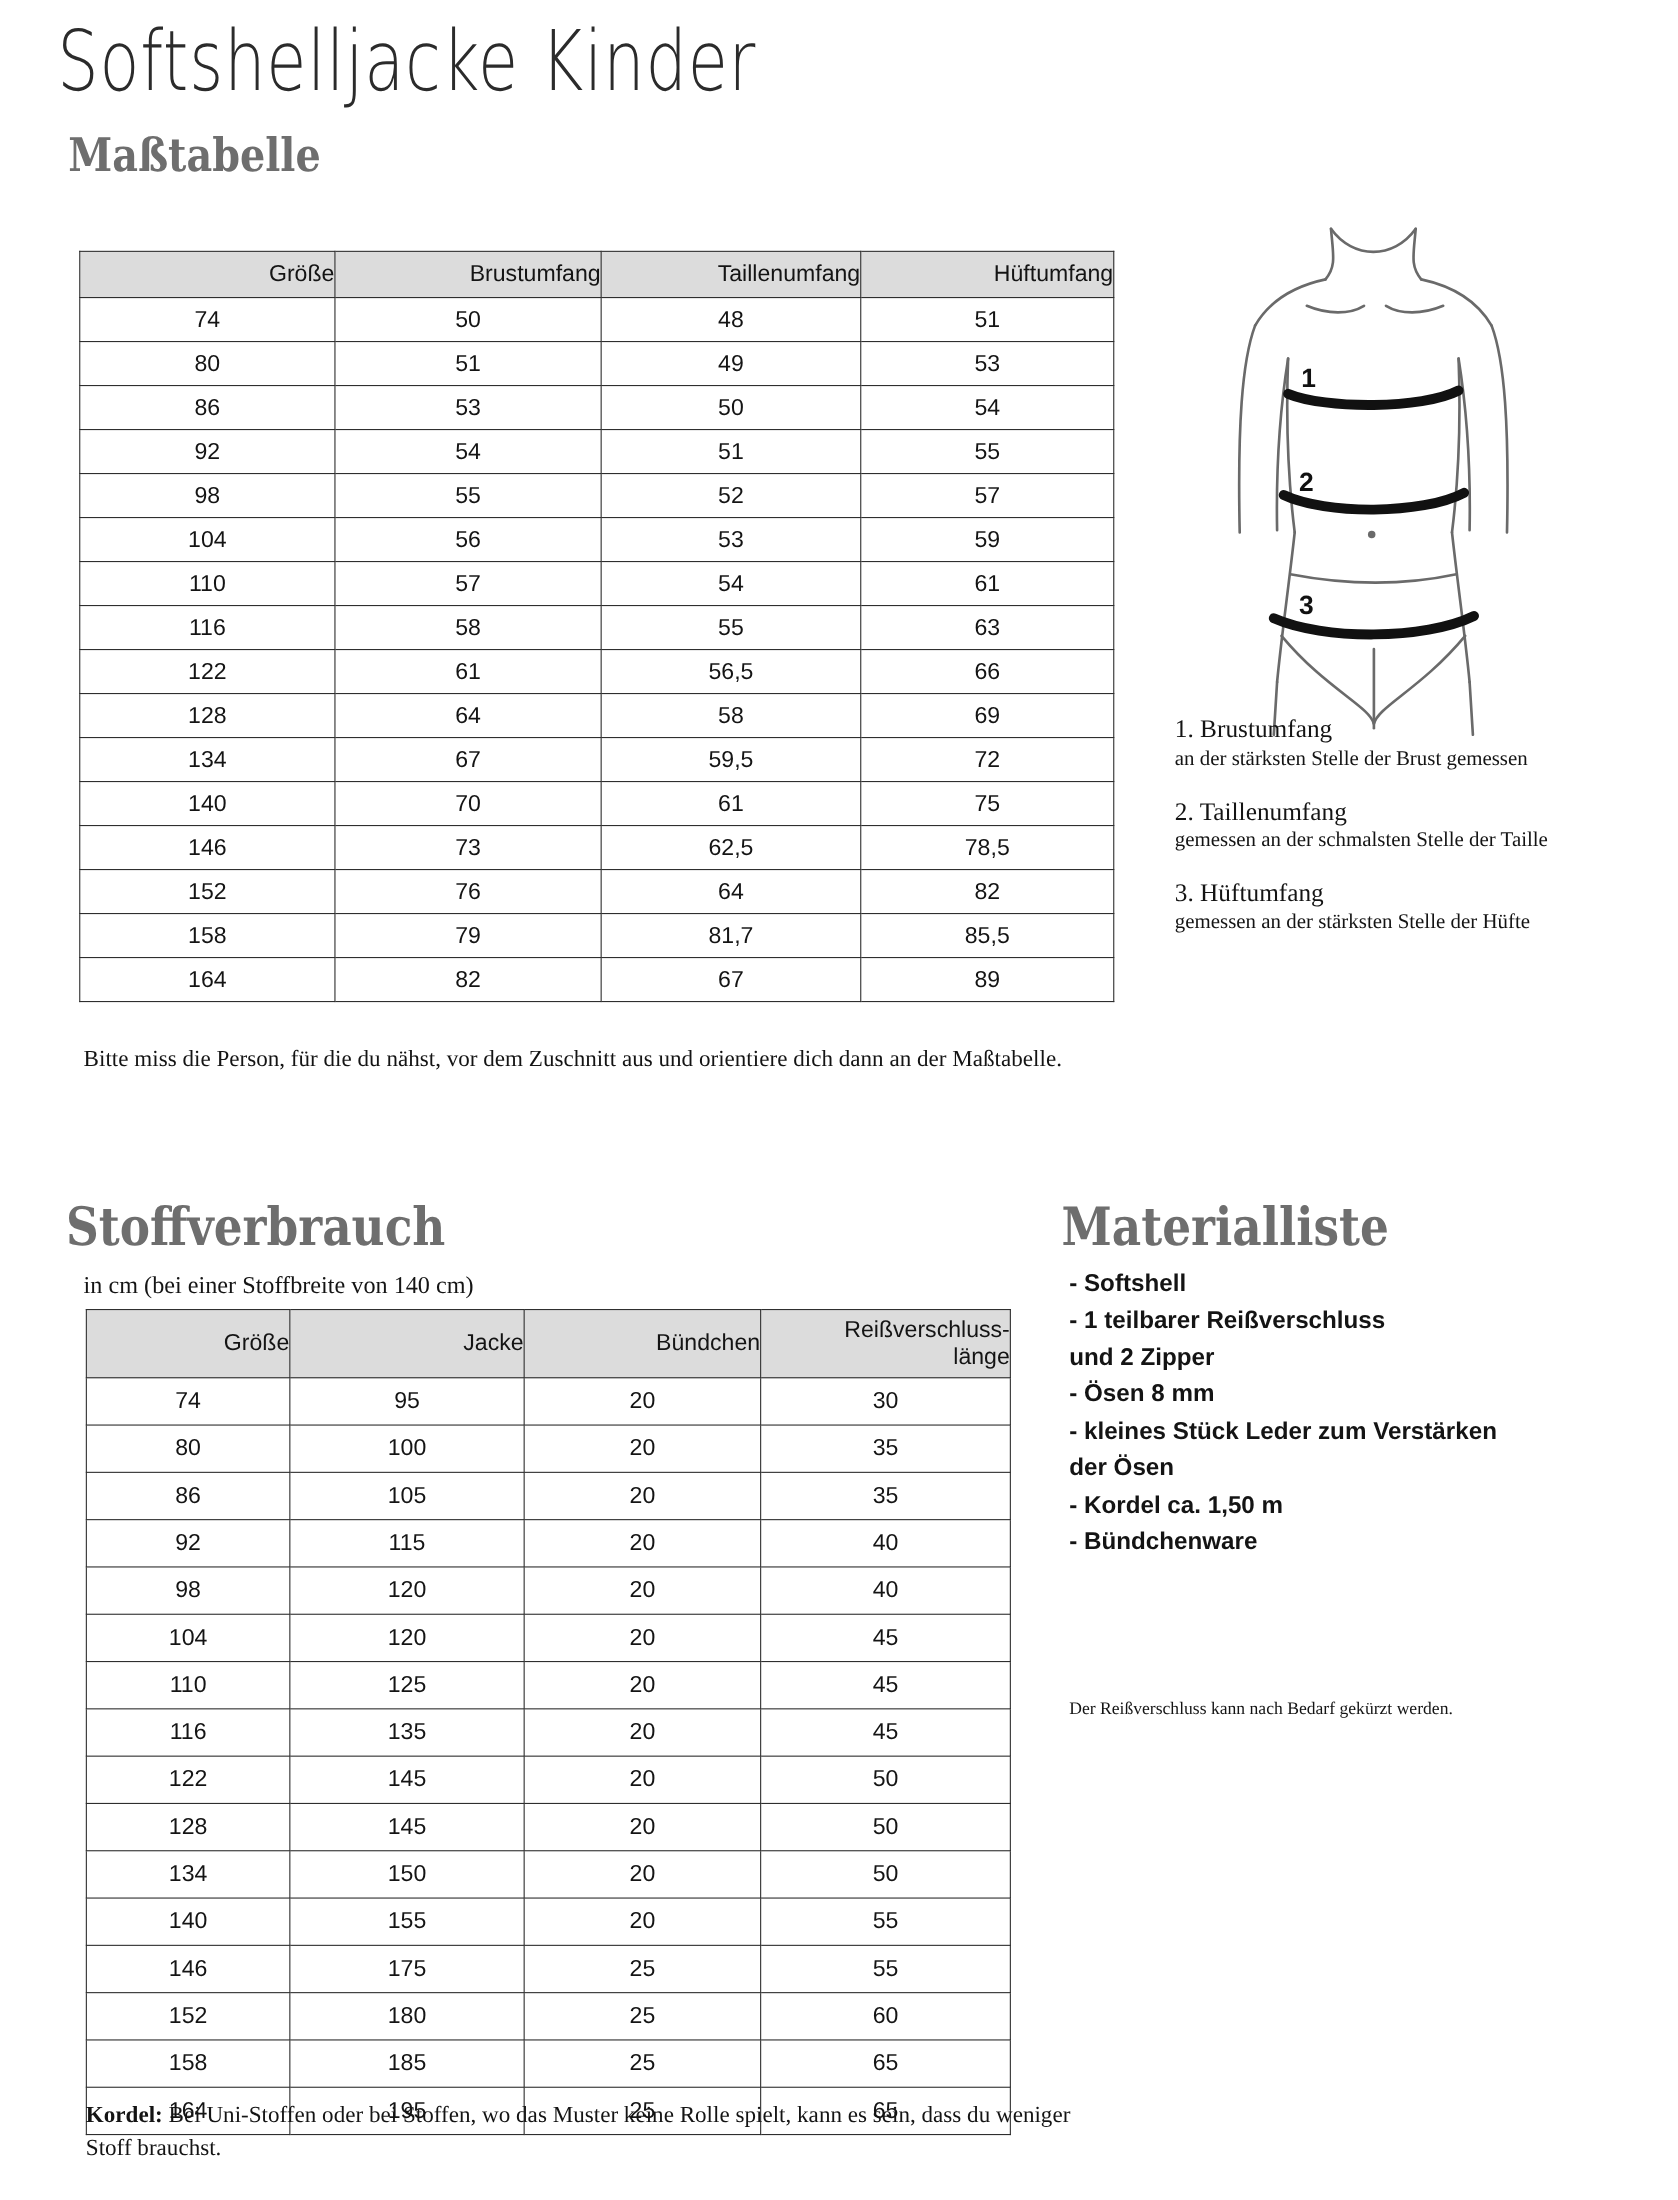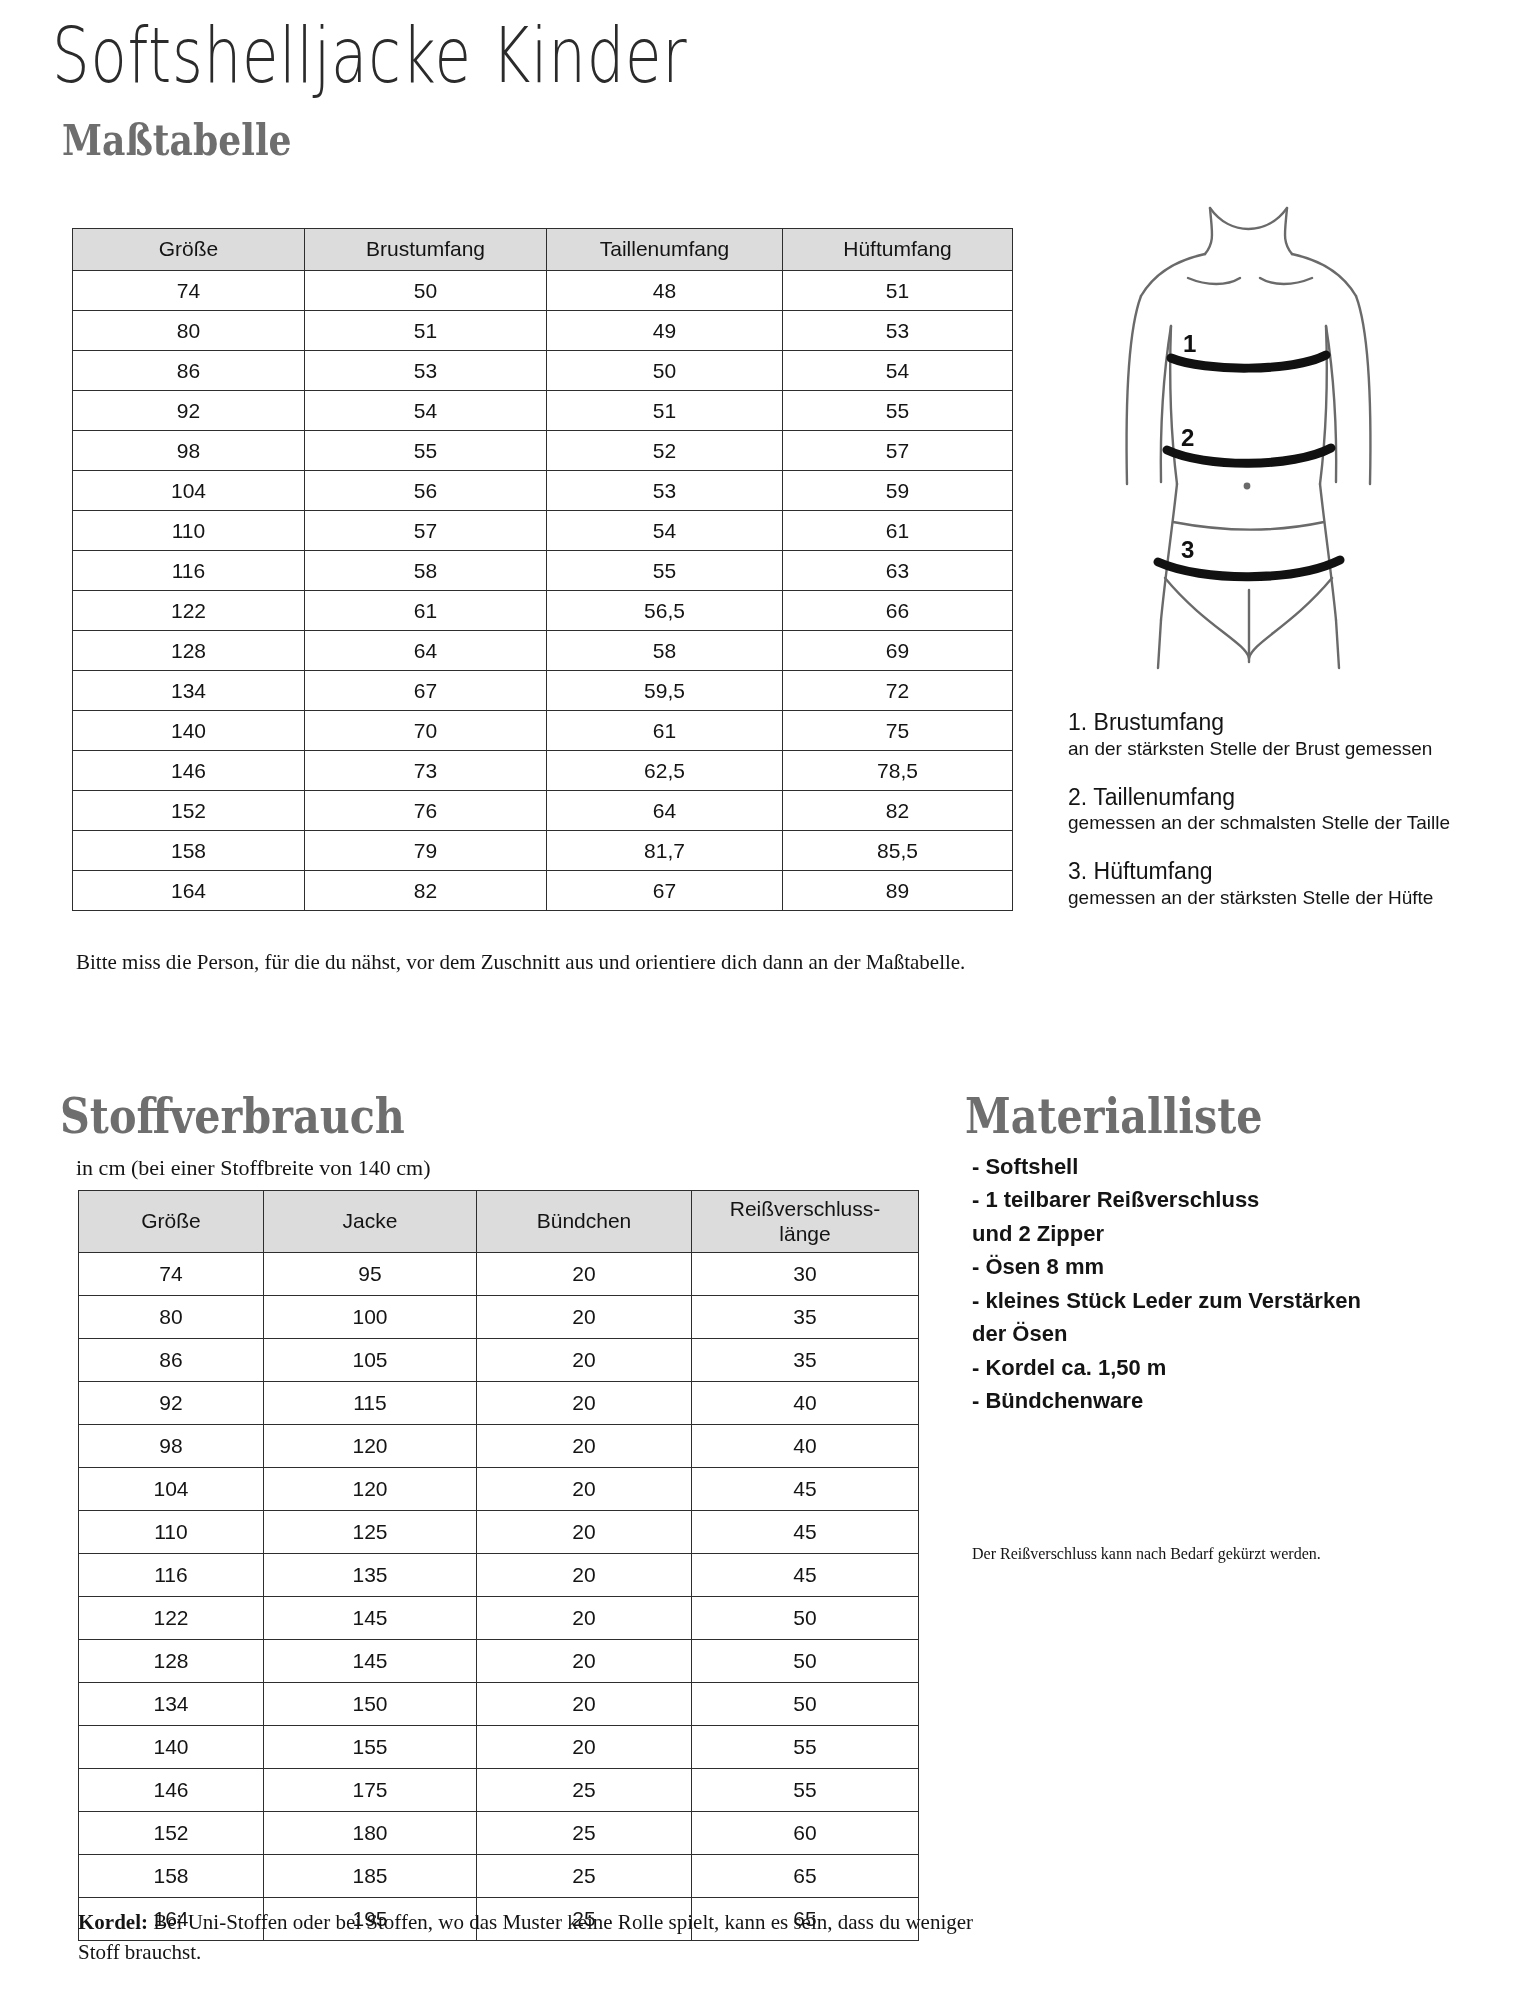--- a/index.html
+++ b/index.html
@@ -77,20 +77,21 @@
     font-weight: 400;
     color: #141414;
     font-size: 21px;
     padding: 0;
   }
   table.meas th {
     background: #dcdcdc;
     font-size: 21px;
     height: 42px;
     line-height: 1.15;
+    text-align: right;
   }
   table.meas td { height: 40px; }
 
   #table-masstabelle {
     position: absolute;
     left: 72px; top: 228px;
     width: 940px;
   }
   #table-masstabelle col.c0 { width: 232px; }
   #table-masstabelle col.c1 { width: 242px; }
@@ -133,22 +134,23 @@
     left: 78px; top: 1908px;
     width: 900px;
     font-size: 21px;
   }
   #hinweis b { font-weight: 700; }
 
   
   #legend {
     position: absolute;
     left: 1068px;
-    top: 708px;
+    top: 649px;
     width: 430px;
+    font-family: Liberation Serif, serif;
   }
   .legend-block { margin-bottom: 22px; }
   .legend-title {
     font-size: 23px;
     color: #141414;
     line-height: 1.25;
   }
   .legend-desc {
     font-size: 19px;
     color: #141414;

